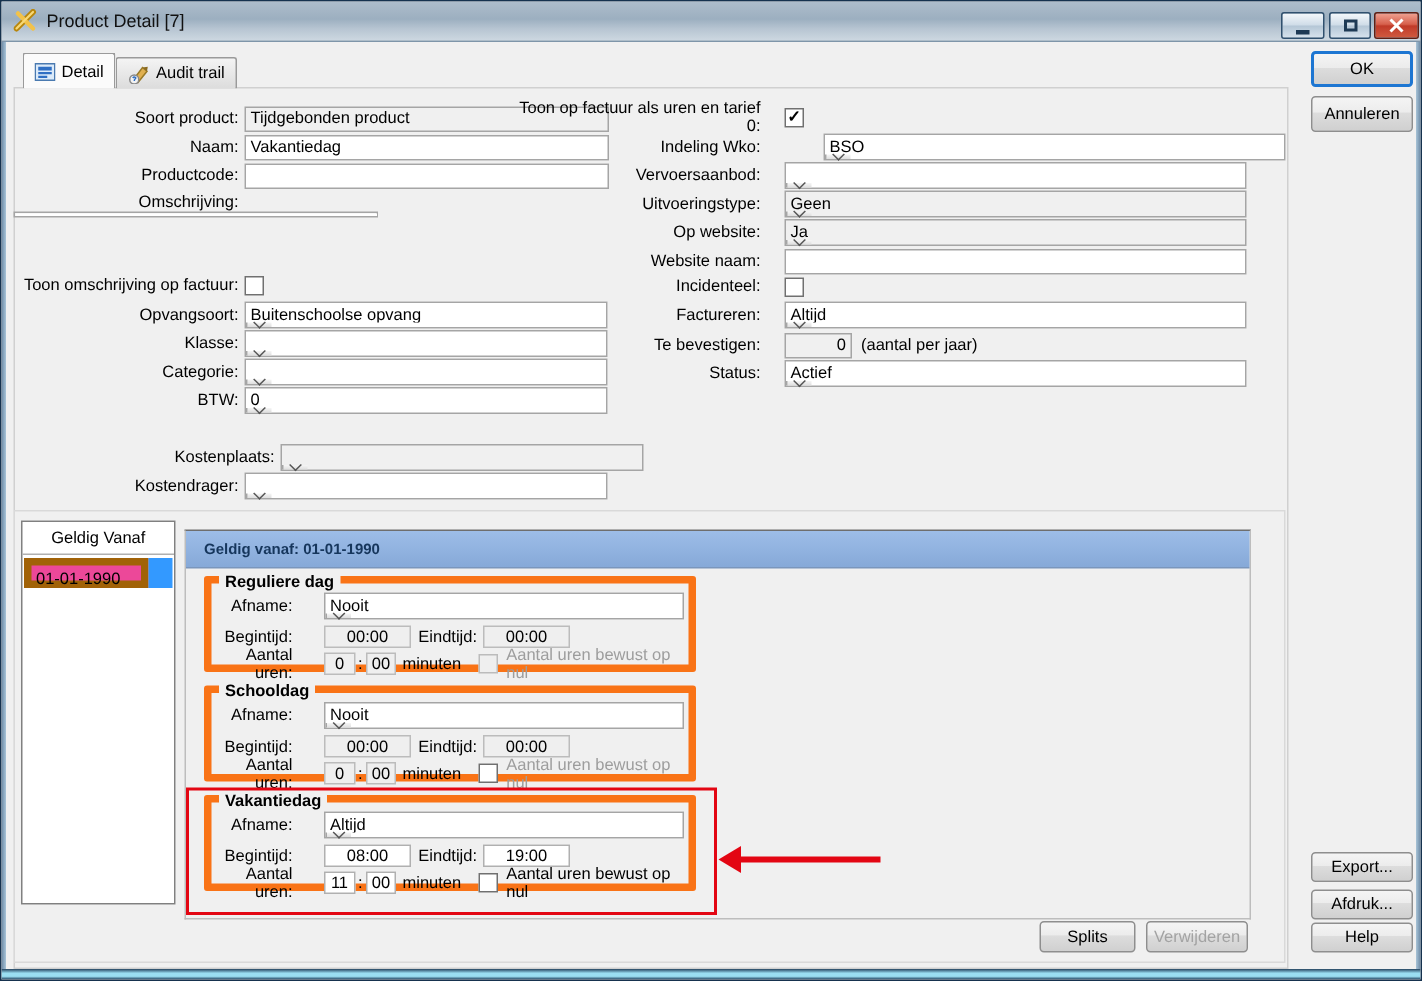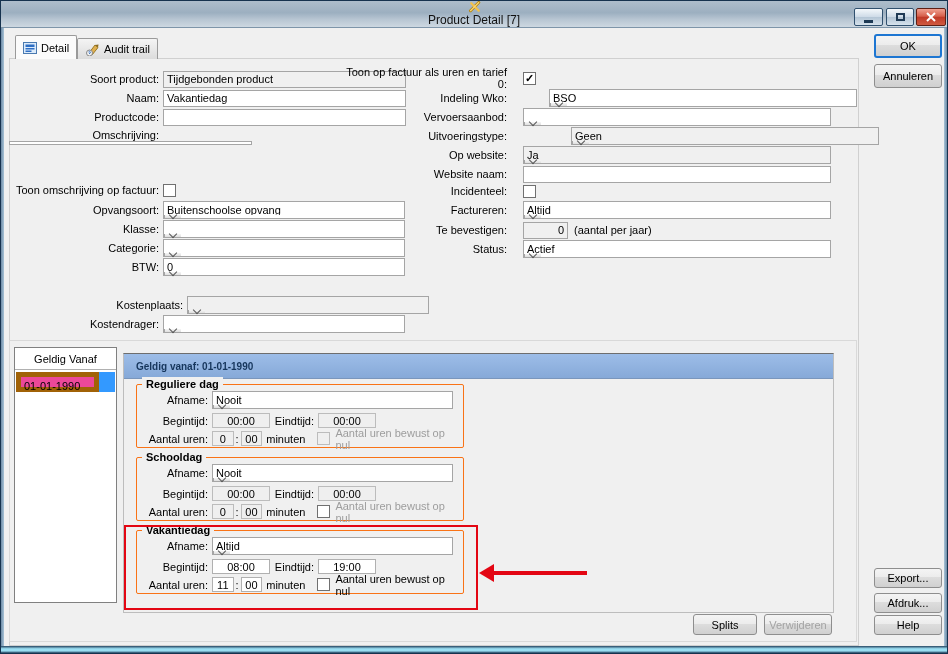--- a/index.html
+++ b/index.html
@@ -6,21 +6,21 @@
   * { box-sizing:border-box; }
   .window {
     position:relative; width:948px; height:654px;
     font-family:"Liberation Sans", sans-serif; font-size:11px; color:#000;
     background:#f0f0f0; border:1px solid #16324e; overflow:hidden;
   }
   
   .titlebar {
     position:absolute; left:0; top:0; width:946px; height:27px;
     background:linear-gradient(180deg,#aebdcb 0%,#9cafc0 45%,#b7c5d2 70%,#cdd8e1 100%);
-    border-bottom:1px solid #7e95a9; display:flex; align-items:center; z-index:6;flex-direction:column;
+    border-bottom:1px solid #7e95a9; display:flex; align-items:center; z-index:6;
   }
   .frame-l { position:absolute; left:0; top:27px; width:3px; height:619px; background:linear-gradient(90deg,#6d8aa5,#a8c4d8); z-index:6; }
   .frame-r { position:absolute; right:0; top:27px; width:3px; height:619px; background:linear-gradient(90deg,#a8c4d8,#6d8aa5); z-index:6; }
   .frame-b { position:absolute; left:0; top:645px; width:946px; height:7px;
     background:linear-gradient(180deg,#24435f 0%,#9adef2 40%,#9adef2 70%,#1c3a57 100%); z-index:6; }
   .app-icon { width:16px; height:16px; margin:0 6px 0 8px; }
   .title-text { font-size:12px; color:#111; }
   .winbtn {
     position:absolute; top:7px; height:18px; border:1px solid #30506e; border-radius:2px;
     display:flex; align-items:center; justify-content:center; z-index:7;
@@ -72,25 +72,25 @@
              background:#fff; border:1px solid #808080; z-index:2; }
   .lb-header { height:22px; line-height:22px; text-align:center; border-bottom:1px solid #b0b0b0; }
   .lb-row { margin:2px 1px 0 1px; height:20px; display:flex; }
   .lb-edit { flex:1; border:5px solid #a16207; background:#ec4899; line-height:18px; padding-left:3px; }
   .lb-sel { width:16px; background:#3399ff; }
   .panel { position:absolute; left:122px; top:352px; width:711px; height:260px;
            background:#f0f0f0; border:1px solid #bdbdbd; border-top:1px solid #6e6e6e; z-index:2; }
   .panel-header { height:25px; line-height:25px; padding-left:12px; font-weight:bold; font-size:10px;
                   color:#16365c; background:linear-gradient(#9dbde8,#86a9d8); border-bottom:1px solid #7a96bc; }
   .group { position:absolute; left:135px; width:328px; height:64px;
-           border:1px solid #f97316; border-radius:2px; z-index:3; }
+           border:5px solid #f97316; border-radius:2px; z-index:3; }
   .gtitle { position:absolute; top:-8px; left:5px; background:#f0f0f0; padding:0 4px;
             font-weight:bold; line-height:14px; }
   .grow { position:absolute; left:3px; right:3px; height:17px; display:flex; align-items:center; }
-  .glbl { width:72px; text-align:right; padding-right:4px; flex:0 0 auto; }
+  .glbl { width:72px; text-align:right; padding-right:21px; flex:0 0 auto; }
   .elbl { width:48px; text-align:right; padding-right:4px; flex:0 0 auto; }
   .gw   { width:241px; }
   .tbox { width:58px; height:15px; line-height:14px; text-align:center; border:1px solid #b0b0b0; background:#fff; }
   .nbox { width:22px; height:15px; line-height:14px; text-align:center; border:1px solid #b0b0b0; background:#fff; }
   .dis  { background:#efefef; border-color:#bcbcbc; }
   .colon { margin:0 2px; }
   .mlbl  { margin-left:4px; }
   .cb.ml { margin-left:12px; }
   .cblbl { margin-left:5px; }
   .gray  { color:#9d9d9d; }
@@ -248,21 +248,21 @@
   </div>
   <div class="rrow" style="top:107px;">
     <span class="rlbl">Vervoersaanbod:</span>
     <div class="combo w308">
       <span class="cval"></span>
       <span class="cbtn">
           <span class="chev"></span>
         </span>
     </div>
   </div>
-  <div class="rrow" style="top:126px;gap:48px;">
+  <div class="rrow" style="top:126px;">
     <span class="rlbl">Uitvoeringstype:</span>
     <div class="combo w308 grayed">
       <span class="cval">Geen</span>
       <span class="cbtn">
           <span class="chev"></span>
         </span>
     </div>
   </div>
   <div class="rrow" style="top:145px;">
     <span class="rlbl">Op website:</span>

